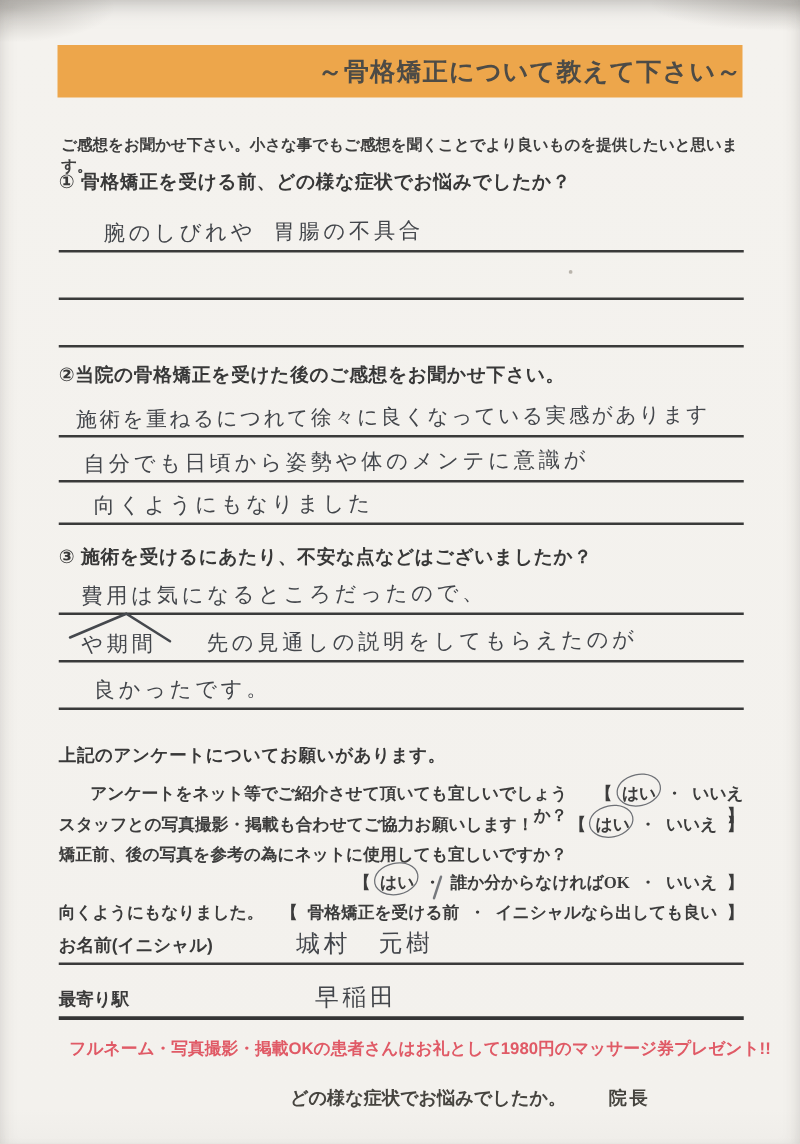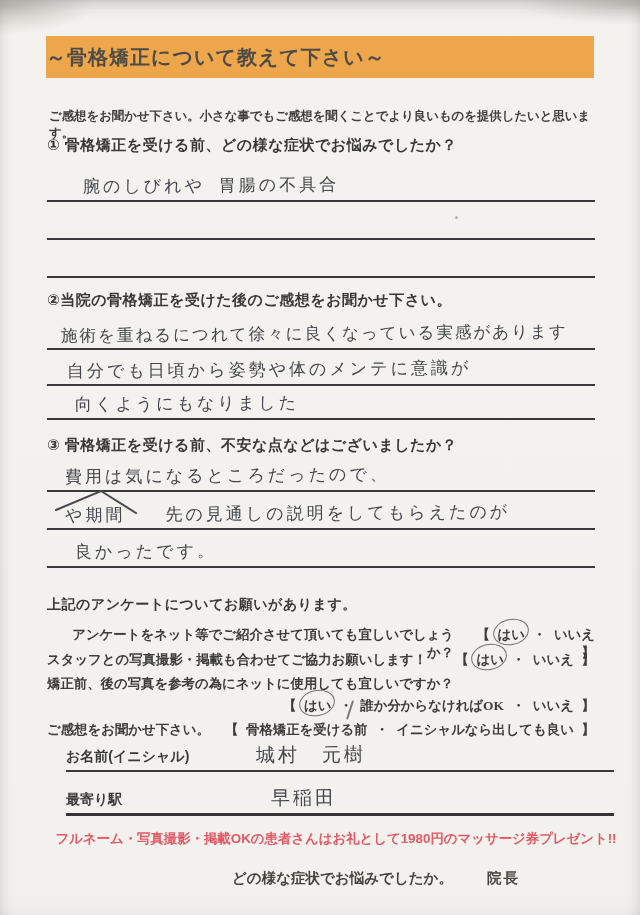--- a/index.html
+++ b/index.html
@@ -13,21 +13,21 @@
     background:
       radial-gradient(ellipse 120px 40px at 8px 6px, rgba(120,115,108,.35), rgba(0,0,0,0) 70%),
       radial-gradient(ellipse 160px 30px at 632px 4px, rgba(120,115,108,.30), rgba(0,0,0,0) 70%),
       linear-gradient(180deg,#fbfaf7 0%,#f4f2ee 2.5%,#f3f1ed 97%,#efede9 100%);
     box-shadow: inset 0 16px 20px -14px rgba(60,55,50,.38),
                 inset 10px 0 18px -14px rgba(60,55,50,.22),
                 inset -10px 0 18px -14px rgba(60,55,50,.22);
   }
   .banner{
     position:absolute;left:46px;top:36px;width:548px;height:42px;
-    background:#eda64b;display:flex;align-items:center;justify-content:flex-start;
+    background:#eda64b;display:flex;align-items:center;justify-content:flex-end;
   }
   .banner span{
     font-size:20px;font-weight:bold;color:#4d4b46;letter-spacing:1px;
   }
   .intro{
     position:absolute;left:49px;top:108px;width:560px;
     font-size:12.4px;font-weight:bold;color:#3e3e3e;letter-spacing:0px;
   }
   .q{
     position:absolute;left:47px;width:548px;
@@ -49,21 +49,21 @@
   }
   .crow.right{justify-content:flex-end;}
   .copts span{margin:0 2px;}
   .opt{position:relative;display:inline-block;font-family:Liberation Serif, serif;}
   .opt.circled::after{
     content:"";position:absolute;left:-5px;right:-4px;top:-7px;bottom:-1px;
     border:1.8px solid #4c5057;border-radius:50%;
     transform:rotate(-12deg);opacity:.8;
   }
   .field{
-    position:absolute;left:47px;width:548px;display:flex;align-items:flex-end;margin-left:19px;
+    position:absolute;left:47px;width:548px;display:flex;align-items:flex-end;
   }
   .flabel{font-size:14px;font-weight:bold;color:#3a3a3a;padding-bottom:4px;}
   .fvalue{position:absolute;left:190px;bottom:2px;font-size:19px;}
   .rule2{border-bottom:2px solid #3a3a3a;height:32px;}
   .rule3{border-bottom:3px solid #353535;height:33px;}
   .promo{
     position:absolute;left:0;top:830px;width:640px;text-align:center;
     font-size:13.4px;font-weight:bold;color:#e05a66;letter-spacing:0;padding-left:16px;
   }
   .footer-thanks{
@@ -108,21 +108,21 @@
   <div class="ans" style="top:314px">
     <span class="hand" style="left:14px;font-size:16.5px;letter-spacing:2px">施術を重ねるにつれて徐々に良くなっている実感があります</span>
   </div>
   <div class="ans" style="top:350px">
     <span class="hand" style="left:20px">自分でも日頃から姿勢や体のメンテに意識が</span>
   </div>
   <div class="ans" style="top:384px">
     <span class="hand" style="left:28px">向くようにもなりました</span>
   </div>
 
-  <div class="q" style="top:436px">③ 骨格矯正を受ける前、不安な点などはございましたか？</div>
+  <div class="q" style="top:436px">③ 施術を受けるにあたり、不安な点などはございましたか？</div>
   <div class="ans" style="top:456px">
     <span class="hand" style="left:18px">費用は気になるところだったので、</span>
   </div>
   <div class="ans" style="top:494px">
     <span class="hand" style="left:18px">や期間　　先の見通しの説明をしてもらえたのが</span>
   </div>
   <div class="ans" style="top:532px">
     <span class="hand" style="left:28px">良かったです。</span>
   </div>
   <svg class="caret-svg" width="88" height="28">
@@ -163,21 +163,21 @@
       <span>・</span>
       <span class="opt">誰か分からなければOK</span>
       <span>・</span>
       <span class="opt">いいえ</span>
       <span>】</span>
     </span>
   </div>
   <div class="pen-tail"></div>
 
   <div class="crow" style="top:721px">
-    <span>ご感想をお聞かせ下さい。</span>
+    <span>向くようにもなりました。</span>
     <span class="copts">
       <span>【</span>
       <span class="opt">骨格矯正を受ける前</span>
       <span>・</span>
       <span class="opt">イニシャルなら出しても良い</span>
       <span>】</span>
     </span>
   </div>
 
   <div class="field rule2" style="top:738px">

